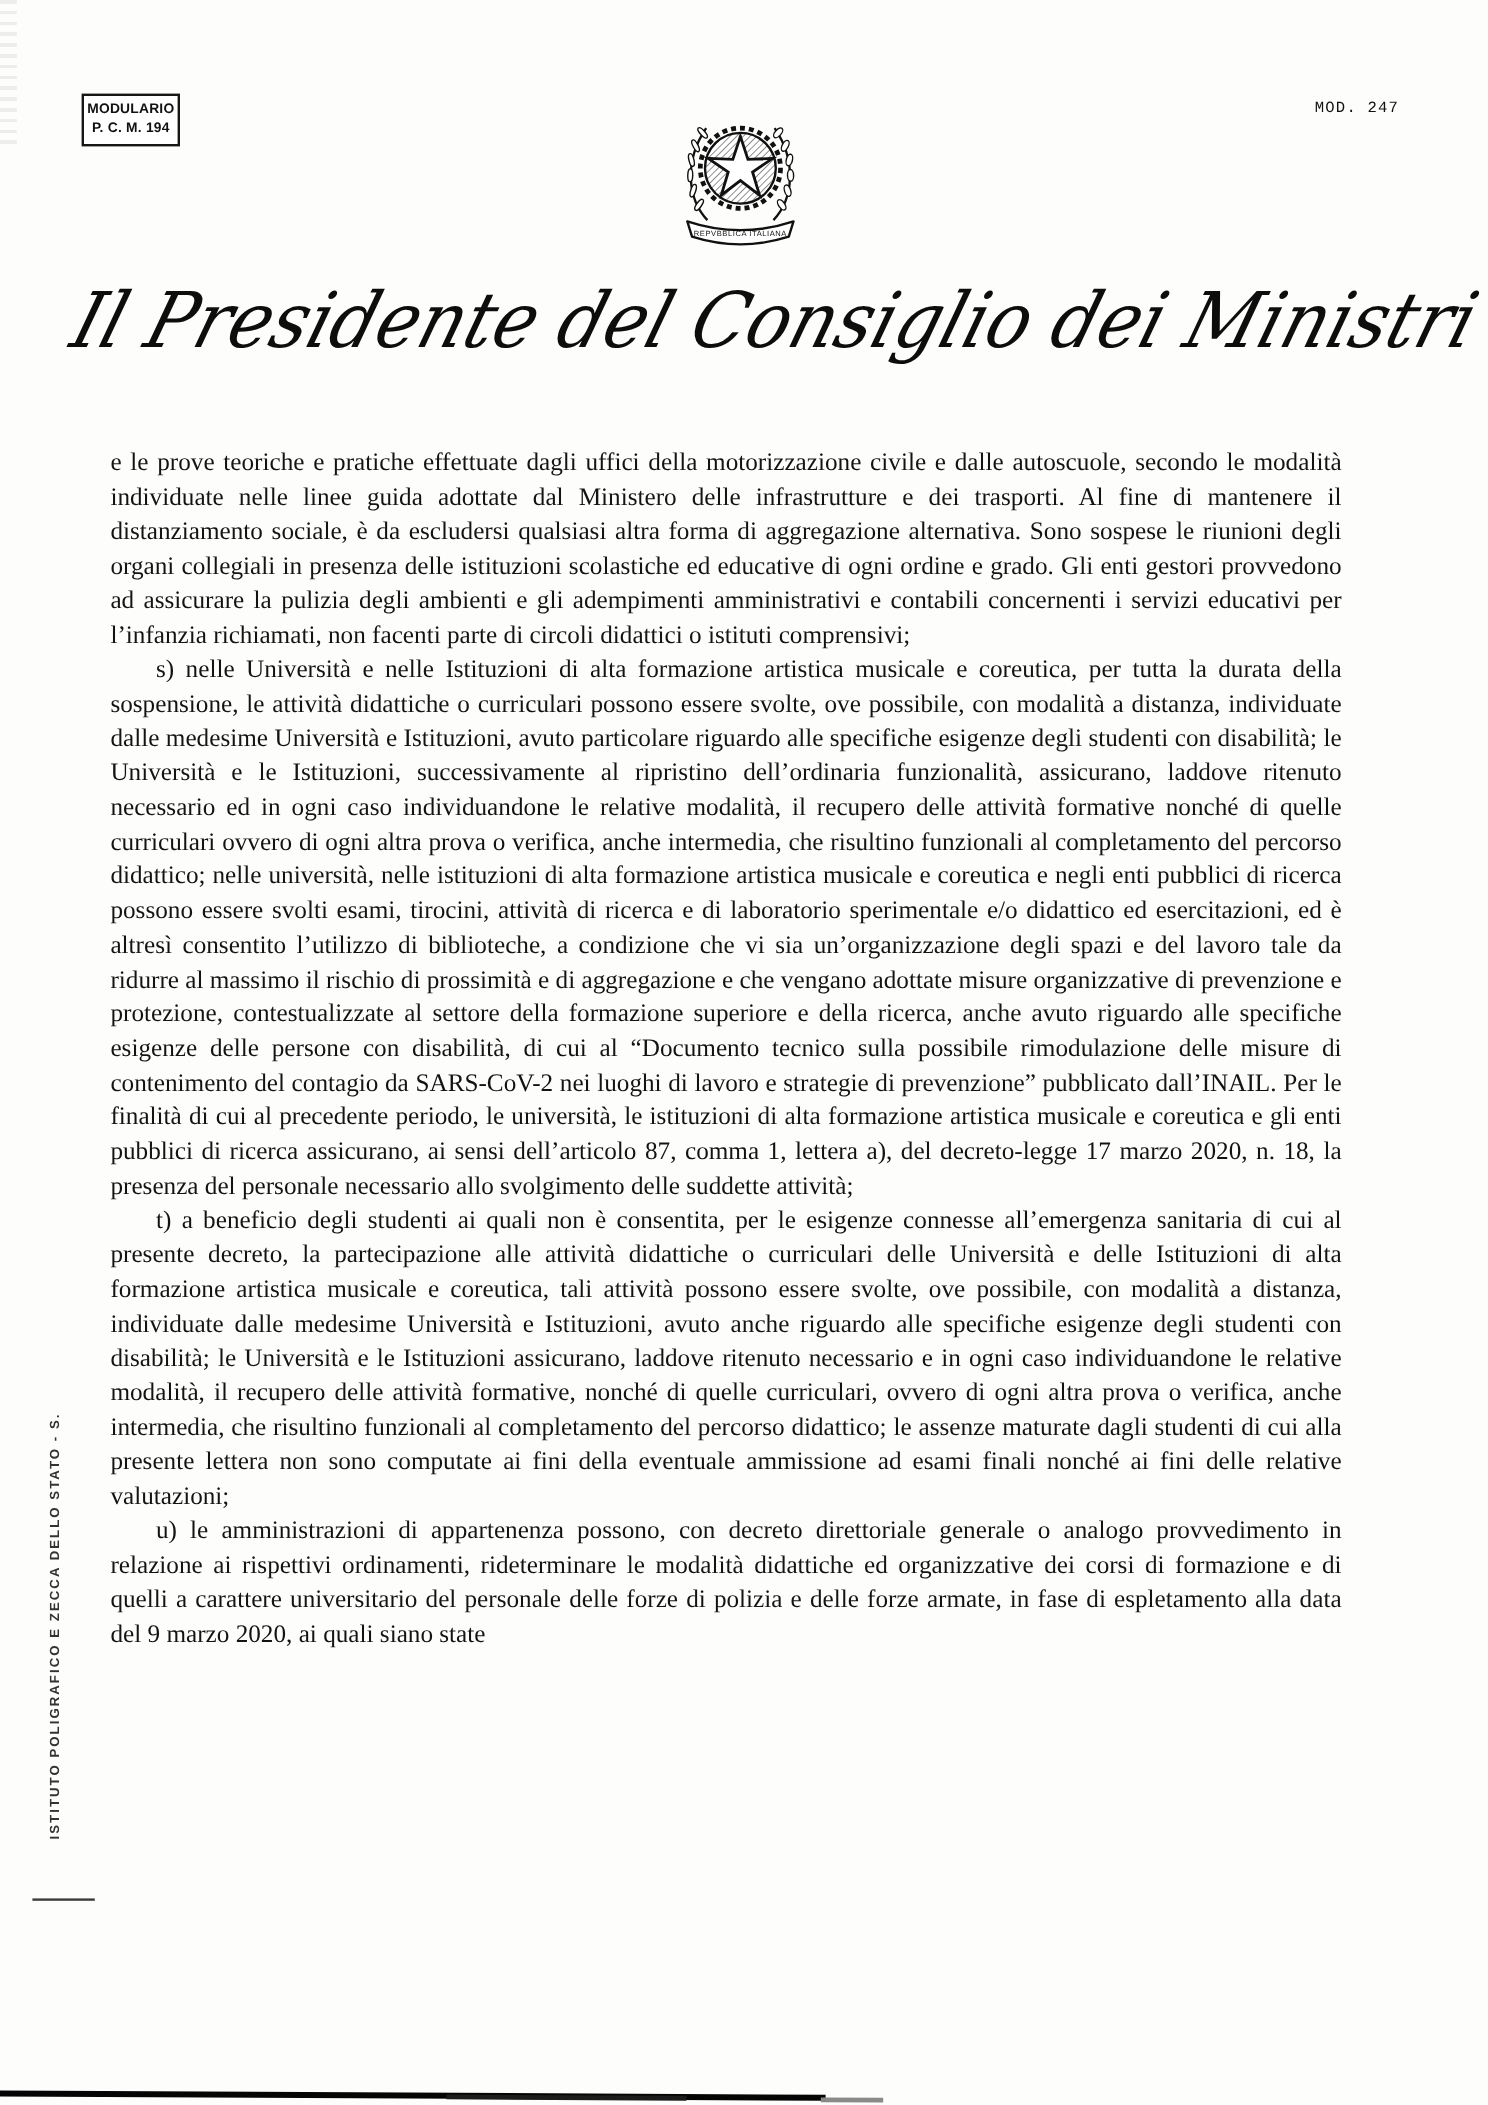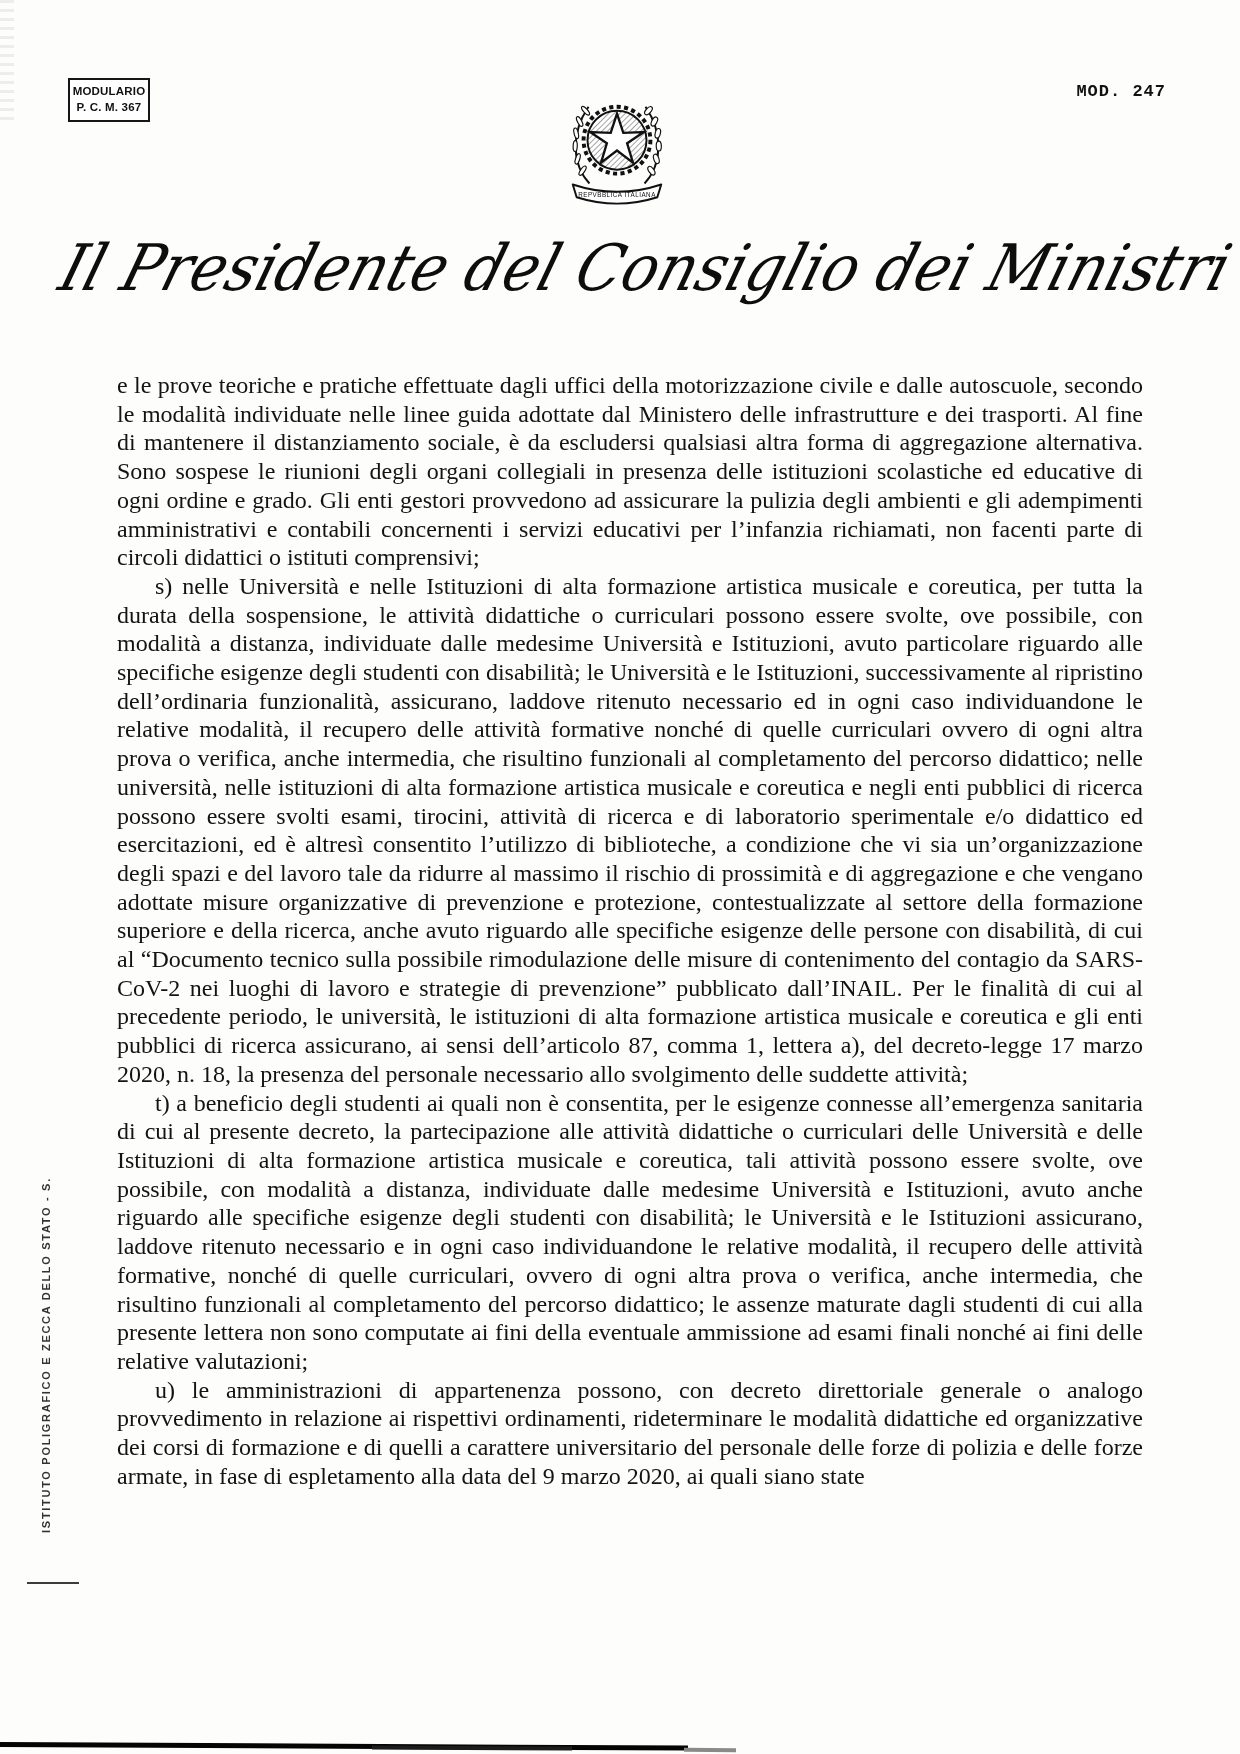--- a/index.html
+++ b/index.html
@@ -23,21 +23,21 @@
     font-family: "Liberation Sans", sans-serif;
     font-weight: bold; font-size: 11.5px; line-height: 1.35;
     letter-spacing: 0.2px; color: #111;
     background: #fff;
   }
 
   
   .mod-number {
     position: absolute; right: 74px; top: 82px;
     font-family: "Liberation Mono", monospace;
-    font-weight: bold; font-size: 17px; letter-spacing: 1px;
+    font-weight: normal; font-size: 13px; letter-spacing: 1px;
     color: #111;
   }
 
   
   .emblem {
     position: absolute; left: 558px; top: 90px;
     width: 118px; height: 124px;
   }
   .emblem svg { width: 100%; height: 100%; }
 
@@ -51,24 +51,24 @@
     font-size: 64px;
     line-height: 108px;
     white-space: nowrap;
     transform: skewX(-16deg) scaleX(0.93);
     transform-origin: center bottom;
     color: #0d0d0d;
   }
 
   
   .body-text {
-    position: absolute; left: 117px; top: 371px;
+    position: absolute; left: 92px; top: 371px;
     width: 1026px;
     text-align: justify;
-    font-size: 24px;
+    font-size: 21px;
     line-height: 28.7px;
     color: #131313;
   }
   .body-text p { margin: 0; text-indent: 38px; }
   .body-text p.noindent { text-indent: 0; }
 
   
   .vertical-imprint {
     position: absolute; left: 46px; top: 1355px;
     transform: translate(-50%, -50%) rotate(-90deg);
@@ -113,21 +113,21 @@
     background: repeating-linear-gradient(180deg, rgba(120,120,120,0.12) 0 3px, transparent 3px 9px);
   }
 </style>
 </head>
 <body>
 
 <div class="edge-noise"></div>
 
 <div class="modulario-box">
   <div>MODULARIO</div>
-  <div>P. C. M. 367</div>
+  <div>P. C. M. 194</div>
 </div>
 
 <div class="mod-number">MOD. 247</div>
 
 <div class="emblem">
   <svg viewBox="0 0 120 124" xmlns="http://www.w3.org/2000/svg">
     <defs>
       <pattern id="hatch" width="4" height="4" patternUnits="userSpaceOnUse" patternTransform="rotate(45)">
         <rect width="4" height="4" fill="#ffffff"></rect>
         <line x1="0" y1="0" x2="0" y2="4" stroke="#555" stroke-width="1.1"></line>

